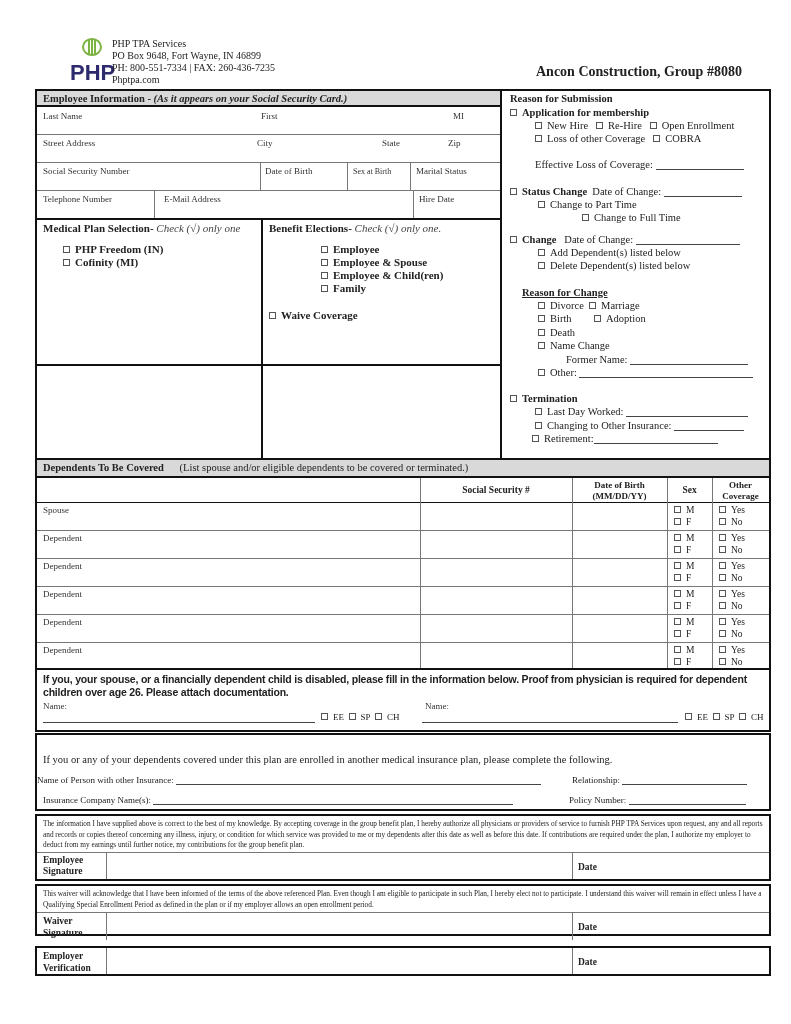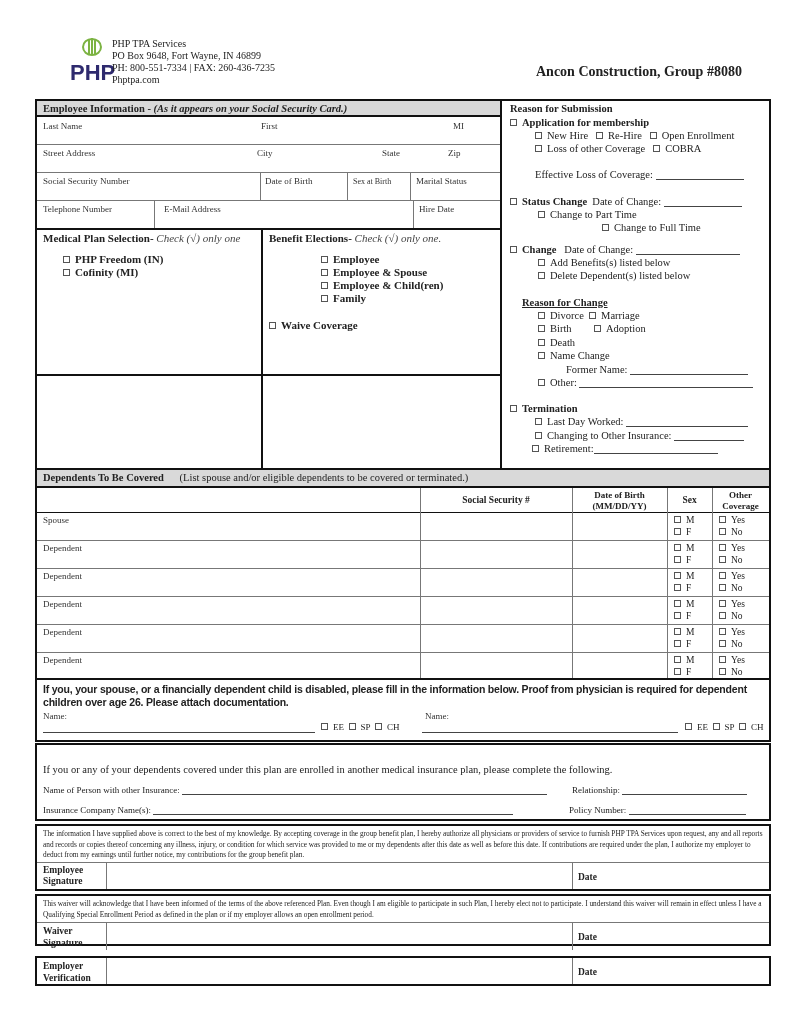--- a/index.html
+++ b/index.html
@@ -1,19 +1,19 @@
 <!DOCTYPE html>
 <html><head>
 <meta charset="utf-8">
 <style>
   * { box-sizing: border-box; margin: 0; padding: 0; }
   html, body { width: 791px; height: 1024px; background: #fff; }
   body { font-family: "Liberation Serif", serif; color: #222; position: relative; font-size: 10px; }
   .abs { position: absolute; }
-  .box { position: absolute; border: 2px solid #111; margin-top: 10px; }
+  .box { position: absolute; border: 2px solid #111; }
   .hdrbar { background: #d9d9d9; border-bottom: 2px solid #111; font-weight: bold; font-size: 10.5px; padding: 2px 6px; height: 16px; line-height: 12px; }
   .hdrbar i { font-weight: bold; }
   .lbl { position: absolute; font-size: 9px; color: #333; }
   .cb { display: inline-block; width: 7px; height: 7px; border: 1px solid #555; margin-right: 5px; vertical-align: middle; position: relative; top: -1px; }
   .line { position: absolute; background: #111; }
   .thin { position: absolute; background: #777; }
   .ul { display: inline-block; border-bottom: 1px solid #444; height: 10px; vertical-align: bottom; }
   .bold { font-weight: bold; }
   .optb { position: absolute; font-size: 11px; font-weight: bold; white-space: nowrap; }
   .rs { position: absolute; font-size: 10.5px; white-space: nowrap; }
@@ -99,24 +99,24 @@
     <span><span class="cb"></span><span>Open Enrollment</span></span>
   </div>
   <div class="rs" style="left:33px;top:42px;">
     <span><span class="cb"></span><span>Loss of other Coverage</span></span>&nbsp;&nbsp;
     <span><span class="cb"></span><span>COBRA</span></span>
   </div>
   <div class="rs" style="left:33px;top:68px;"><span>Effective Loss of Coverage:</span> <span class="ul" style="width:88px;"></span></div>
 
   <div class="rs" style="left:8px;top:95px;"><span class="cb"></span><b>Status Change</b>&nbsp; <span>Date of Change:</span> <span class="ul" style="width:78px;"></span></div>
   <div class="rs" style="left:36px;top:108px;"><span class="cb"></span><span>Change to Part Time</span></div>
-  <div class="rs" style="left:52px;top:121px;padding-left:48px;"><span class="cb"></span><span>Change to Full Time</span></div>
+  <div class="rs" style="left:32px;top:121px;padding-left:48px;"><span class="cb"></span><span>Change to Full Time</span></div>
 
   <div class="rs" style="left:8px;top:143px;"><span class="cb"></span><b>Change</b>&nbsp;&nbsp; <span>Date of Change:</span> <span class="ul" style="width:104px;"></span></div>
-  <div class="rs" style="left:36px;top:156px;"><span class="cb"></span><span>Add Benefits(s) listed below</span></div>
+  <div class="rs" style="left:36px;top:156px;"><span class="cb"></span><span>Add Dependent(s) listed below</span></div>
   <div class="rs" style="left:36px;top:169px;"><span class="cb"></span><span>Delete Dependent(s) listed below</span></div>
 
   <div class="rs bold" style="left:20px;top:196px;text-decoration:underline;">Reason for Change</div>
   <div class="rs" style="left:36px;top:209px;">
     <span><span class="cb"></span><span>Divorce</span></span>&nbsp;
     <span><span class="cb"></span><span>Marriage</span></span>
   </div>
   <div class="rs" style="left:36px;top:222px;"><span class="cb"></span><span>Birth</span></div>
   <div class="rs" style="left:92px;top:222px;"><span class="cb"></span><span>Adoption</span></div>
   <div class="rs" style="left:36px;top:236px;"><span class="cb"></span><span>Death</span></div>
@@ -258,21 +258,21 @@
   <div class="abs" style="left:385px;top:43px;width:256px;border-bottom:1px solid #444;height:10px;"></div>
   <div class="abs" style="left:648px;top:42px;font-size:9px;">
     <span class="cb"></span><span>EE</span>&nbsp;
     <span class="cb"></span><span>SP</span>&nbsp;
     <span class="cb"></span><span>CH</span>
   </div>
 </div>
 
 <div class="box" style="left:35px;top:733px;width:736px;height:78px;">
   <div class="abs" style="left:6px;top:19px;font-size:10.5px;">If you or any of your dependents covered under this plan are enrolled in another medical insurance plan, please complete the following.</div>
-  <div class="abs" style="left:6px;top:40px;font-size:9px;"><span>Name of Person with other Insurance:</span> <span class="ul" style="width:365px;"></span></div>
+  <div class="abs" style="left:0;top:40px;font-size:9px;"><span>Name of Person with other Insurance:</span> <span class="ul" style="width:365px;"></span></div>
   <div class="abs" style="left:535px;top:40px;font-size:9px;"><span>Relationship:</span> <span class="ul" style="width:125px;"></span></div>
   <div class="abs" style="left:6px;top:60px;font-size:9px;"><span>Insurance Company Name(s):</span> <span class="ul" style="width:360px;"></span></div>
   <div class="abs" style="left:532px;top:60px;font-size:9px;"><span>Policy Number:</span> <span class="ul" style="width:117px;"></span></div>
 </div>
 
 <div class="box" style="left:35px;top:814px;width:736px;height:67px;">
   <div class="abs" style="left:6px;top:3px;width:722px;font-size:7.3px;line-height:10.5px;">The information I have supplied above is correct to the best of my knowledge. By accepting coverage in the group benefit plan, I hereby authorize all physicians or providers of service to furnish PHP TPA Services upon request, any and all reports and records or copies thereof concerning any illness, injury, or condition for which service was provided to me or my dependents after this date as well as before this date. If contributions are required under the plan, I authorize my employer to deduct from my earnings until further notice, my contributions for the group benefit plan.</div>
   <div class="thin" style="left:0;top:36px;width:732px;height:1px;"></div>
   <div class="abs bold" style="left:6px;top:39px;font-size:9.5px;line-height:11px;">
       <div>Employee</div>

